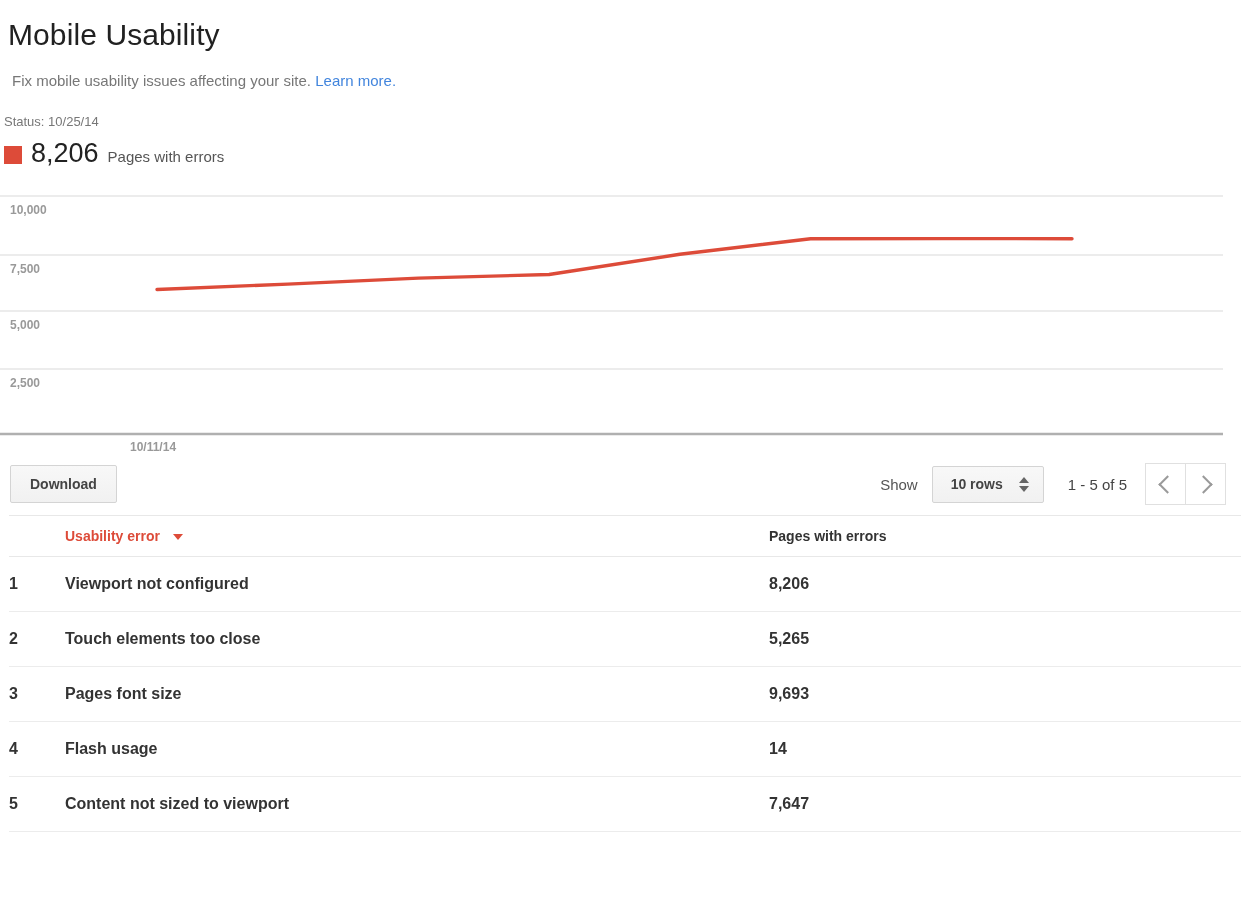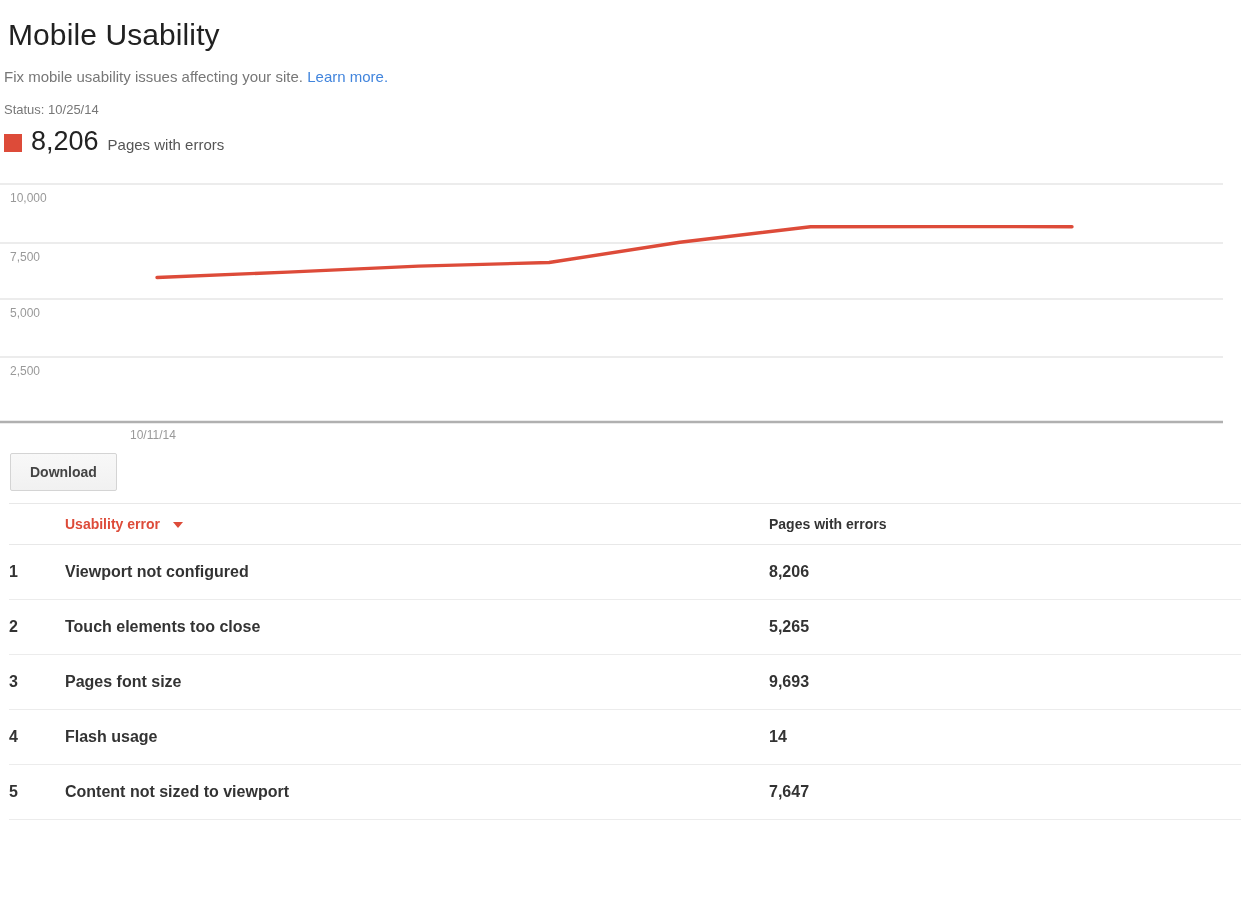--- a/index.html
+++ b/index.html
@@ -22,21 +22,21 @@
     font-weight: 400;
     color: #212121;
     margin: 4px;
     padding: 14px 0 0 4px;
     letter-spacing: 0.1px;
   }
   .subtitle {
     font-size: 15px;
     color: #777777;
     padding: 12px 0 0 4px;
-    margin: 0;
+    margin: 8px;
   }
   .subtitle a {
     color: #4285dd;
     text-decoration: none;
   }
   .status-line {
     font-size: 13px;
     color: #777777;
     padding: 17px 0 0 4px;
     margin: 0;
@@ -68,20 +68,21 @@
     color: #555555;
     margin-left: 9px;
   }
 
   
   .chart-wrap {
     position: relative;
     margin-top: 18px;
     width: 1050px;
     height: 268px;
+    font-weight: bold;
   }
   .chart-svg {
     display: block;
   }
   .y-tick-label {
     font-family: "Liberation Sans", sans-serif;
     font-size: 12px;
     fill: #999999;
   }
   .x-tick-label {
@@ -287,20 +288,42 @@
 
     <text class="x-tick-label" x="130" y="266">10/11/14</text>
 
     <polyline class="series-line" id="series-path" points="157.0,104.5 287.7,99.1 418.4,93.1 549.1,89.5 679.9,69.3 810.6,53.8 941.3,53.6 1072.0,53.7"></polyline>
   </svg>
 </div>
 
 <div class="toolbar">
   <button class="btn-download">Download</button>
 
+  <div class="toolbar-right">
+    <span class="show-label">Show</span>
+
+    <div class="rows-select">
+      <span>10 rows</span>
+      <span class="spin-arrows">
+        <span class="tri-up"></span>
+        <span class="tri-down"></span>
+      </span>
+    </div>
+
+    <span class="page-range">1 - 5 of 5</span>
+
+    <div class="pager">
+      <div class="pager-btn">
+        <span class="chev left"></span>
+      </div>
+      <div class="pager-btn">
+        <span class="chev right"></span>
+      </div>
+    </div>
+  </div>
 </div>
 
 <table class="data-table">
   <colgroup>
     <col class="col-index">
       <col class="col-error">
       <col class="col-count">
   </colgroup>
   <thead>
     <tr>

